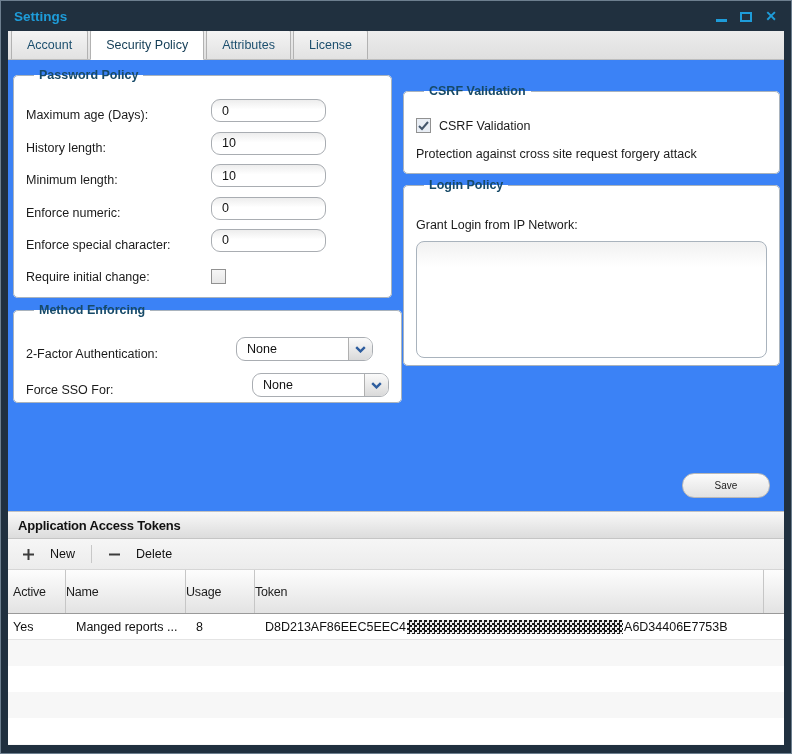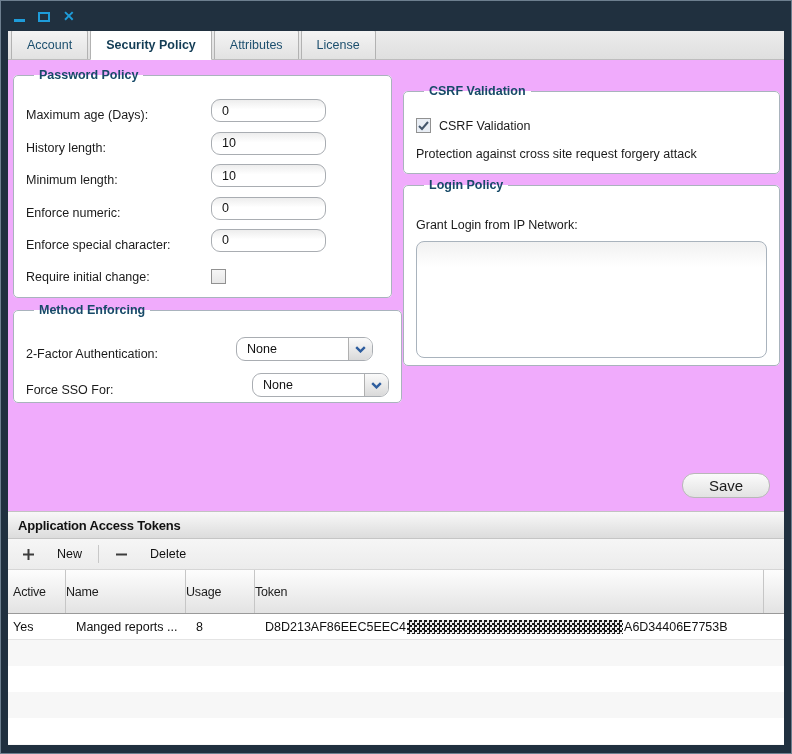--- a/index.html
+++ b/index.html
@@ -20,23 +20,23 @@
   
   .body { margin:0 7px 8px 7px; flex:1; display:flex; flex-direction:column; background:#fff; overflow:hidden; }
   
   .tabstrip { height:29px; flex:none; background:linear-gradient(#ececec,#dfdfdf); border-bottom:1px solid #bdbdbd; display:flex; align-items:flex-end; padding-left:3px; }
   .tab {
     height:26px; padding:14px 15px; display:flex; align-items:center; cursor:pointer;
     border:1px solid #b2b2b2; border-bottom:none; border-radius:2px 2px 0 0;
     background:linear-gradient(#f4f4f4,#e2e2e2); margin-right:2px;
     font-size:12.5px; color:#1c4f6e; position:relative;
   }
-  .tab.active { background:#fff; font-weight:bold; color:#123c55; margin-bottom:-1px; height:27px; border-bottom:1px solid #fff; }
-  
-  .content { height:451px; flex:none; position:relative; background:#f0abfc; }
+  .tab.active { background:#fff; font-weight:normal; color:#123c55; margin-bottom:-1px; height:27px; border-bottom:1px solid #fff; }
+  
+  .content { height:451px; flex:none; position:relative; background:#3b82f6; }
   fieldset { position:absolute; border:1px solid #a9b3bd; border-radius:5px; padding:8px 12px; background:#fff; }
   legend { padding:0 5px; margin-left:8px; font-weight:bold; color:#174a68; font-size:12.5px; }
   .frow { display:flex; align-items:flex-end; height:32.4px; }
   .frow label { width:185px; font-size:12.5px; color:#1b1b1b; flex:none; }
   .frow.wide label { width:210px; }
   .tinput {
     width:115px; height:23px; border:1px solid #a9adb2; border-radius:9px;
     background:linear-gradient(#ededed, #ffffff 45%); padding:0 10px;
     font-family:"Liberation Sans",sans-serif; font-size:12.5px; color:#111; outline:none;
   }
@@ -55,31 +55,31 @@
   .desc { font-size:12.5px; color:#1b1b1b; margin-top:14px; }
   .lp-label { font-size:12.5px; color:#1b1b1b; margin-top:18px; }
   .lp-textarea {
     width:100%; height:117px; margin-top:9px; resize:none; outline:none;
     border:1px solid #a9b3bd; border-radius:8px; background:linear-gradient(#f1f1f1,#ffffff 22%);
     font-family:"Liberation Sans",sans-serif; font-size:12.5px; padding:6px 8px;
   }
   .save-btn {
     position:absolute; right:14px; top:413px; width:88px; height:25px;
     border:1px solid #b8b8b8; border-radius:12px; background:linear-gradient(#fbfbfb,#e2e2e2);
-    font-family:"Liberation Sans",sans-serif; font-size:15px; color:#1b1b1b; cursor:pointer;
+    font-family:"Liberation Sans",sans-serif; font-size:10px; color:#1b1b1b; cursor:pointer;
   }
   
   .tokens { flex:1; display:flex; flex-direction:column; overflow:hidden; border-top:1px solid #c2c2c2; }
   .tokens-header {
     height:27px; flex:none; display:flex; align-items:center; padding-left:10px;
     background:linear-gradient(#f8f8f8,#dcdcdc); border-bottom:1px solid #c5c5c5;
     font-weight:bold; font-size:13px; color:#111; letter-spacing:-0.2px;
   }
   .toolbar { height:31px; flex:none; display:flex; align-items:center; background:linear-gradient(#f6f6f6,#ececec); border-bottom:1px solid #d6d6d6; padding-left:8px; gap:7px; }
-  .tb-btn { display:flex; align-items:center; gap:22px; padding:3px 6px; cursor:pointer; font-size:12.5px; color:#111; }
+  .tb-btn { display:flex; align-items:center; gap:15px; padding:3px 6px; cursor:pointer; font-size:12.5px; color:#111; }
   .tb-sep { width:1px; height:18px; background:#c8c8c8; margin:0 3px; }
   .grid-row { display:grid; grid-template-columns:57px 120px 69px 1fr 21px; }
   .thead { height:44px; flex:none; background:linear-gradient(#fdfdfd,#e3e3e3); border-bottom:1px solid #9a9a9a; }
   .th { display:flex; align-items:center; padding-left:0; font-size:12.5px; color:#1c1c1c; letter-spacing:-0.2px; border-left:1px solid #c6c6c6; cursor:pointer; }
   .th:first-child { border-left:none; padding-left:5px; }
   .trow { height:26px; flex:none; background:#fff; border-bottom:1px solid #e4e4e4; cursor:pointer; }
   .td { display:flex; align-items:center; padding-left:11px; font-size:12.5px; color:#111; overflow:hidden; white-space:nowrap; }
   .td:first-child { padding-left:5px; }
   .redacted { display:inline-block; width:216px; height:14px; margin:0 1px; vertical-align:middle;
     background:repeating-conic-gradient(#1a1a1a 0% 25%, #efefef 0% 50%); background-size:5px 5px; }
@@ -87,20 +87,21 @@
   .stripe { height:26px; }
   .stripe:nth-child(odd) { background:#f7f7f7; }
   .stripe:nth-child(even) { background:#ffffff; }
 </style>
 </head>
 <body>
 
 <div class="window">
 
   <div class="titlebar">
+    <div class="title">Settings</div>
     <div class="win-controls">
       <div class="wc">
           <span class="ic-min"></span>
         </div>
       <div class="wc">
           <span class="ic-max"></span>
         </div>
       <div class="wc">
           <span class="ic-close">✕</span>
         </div>

